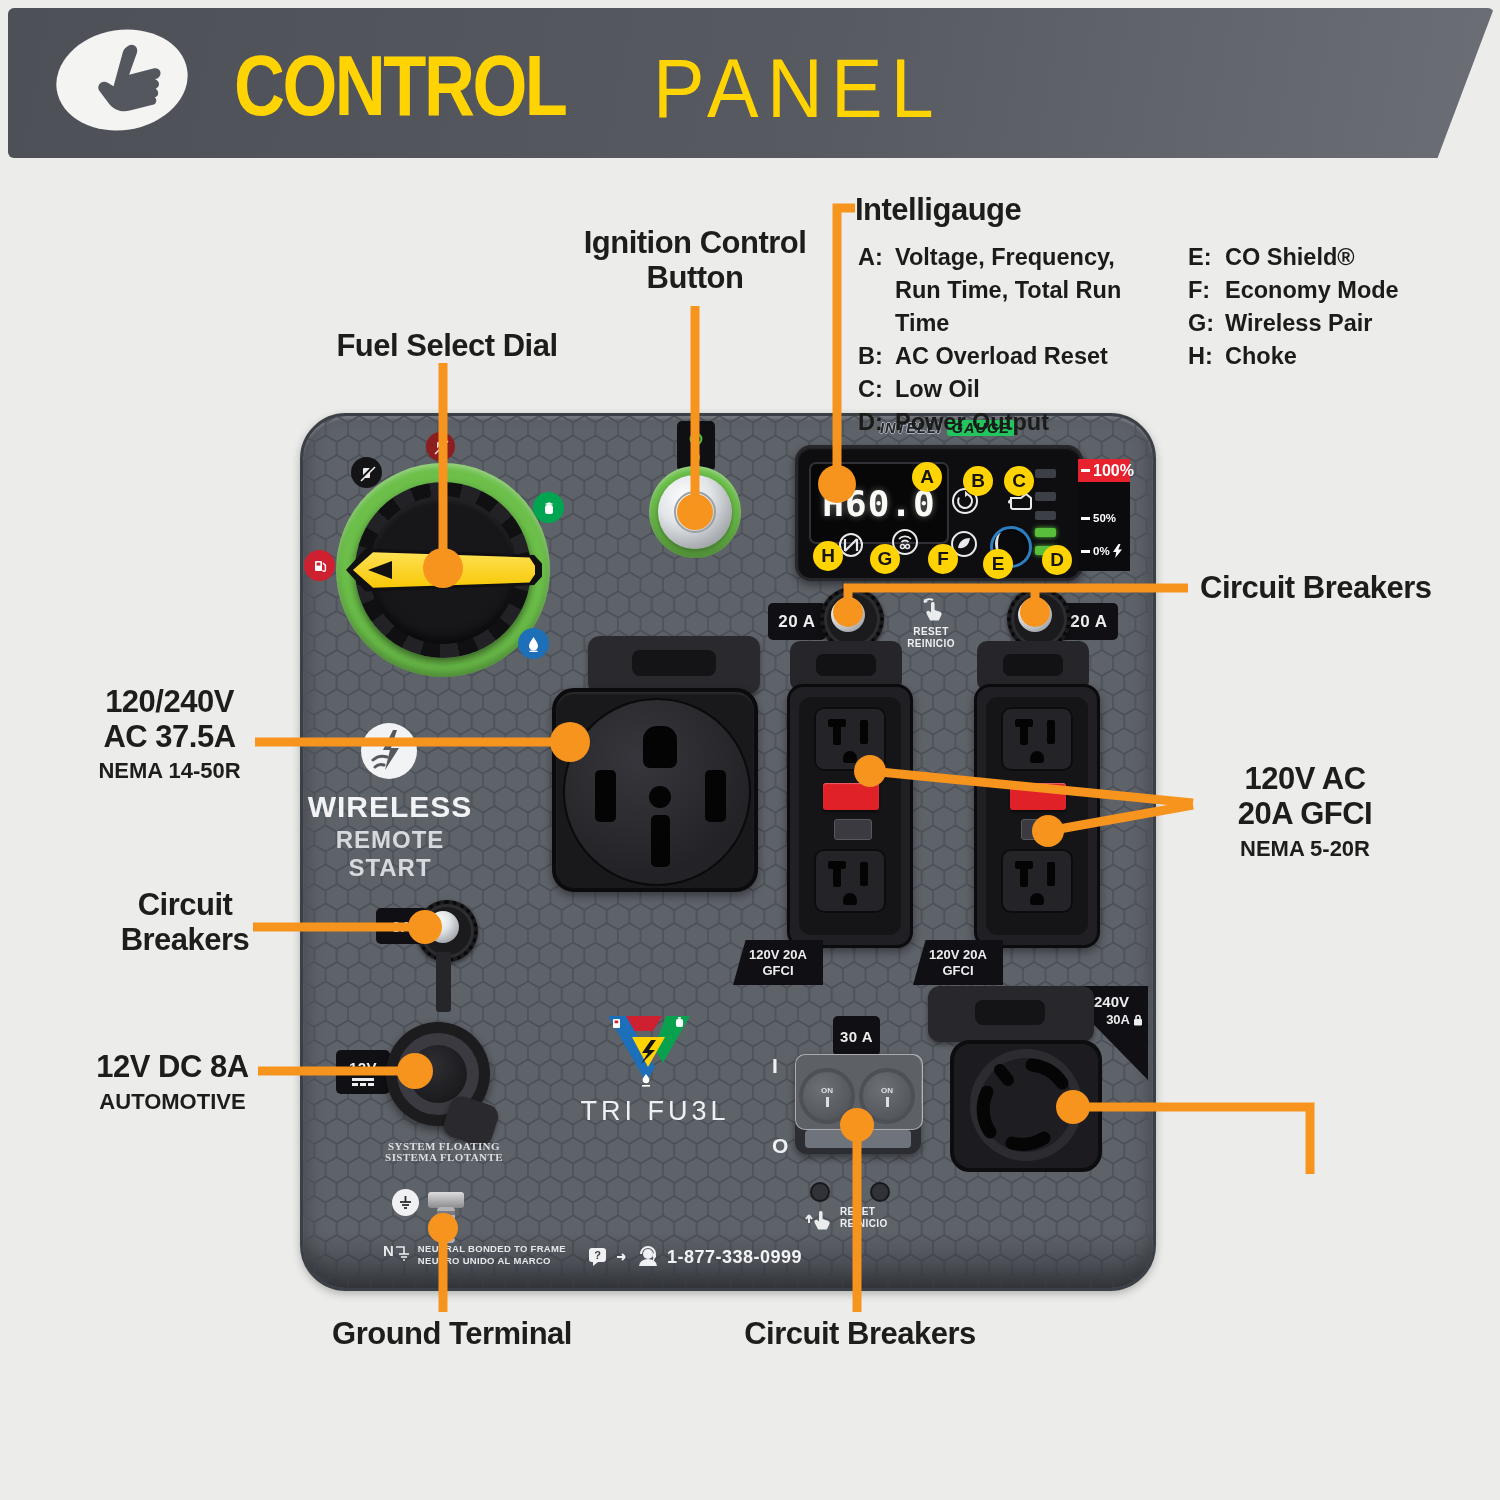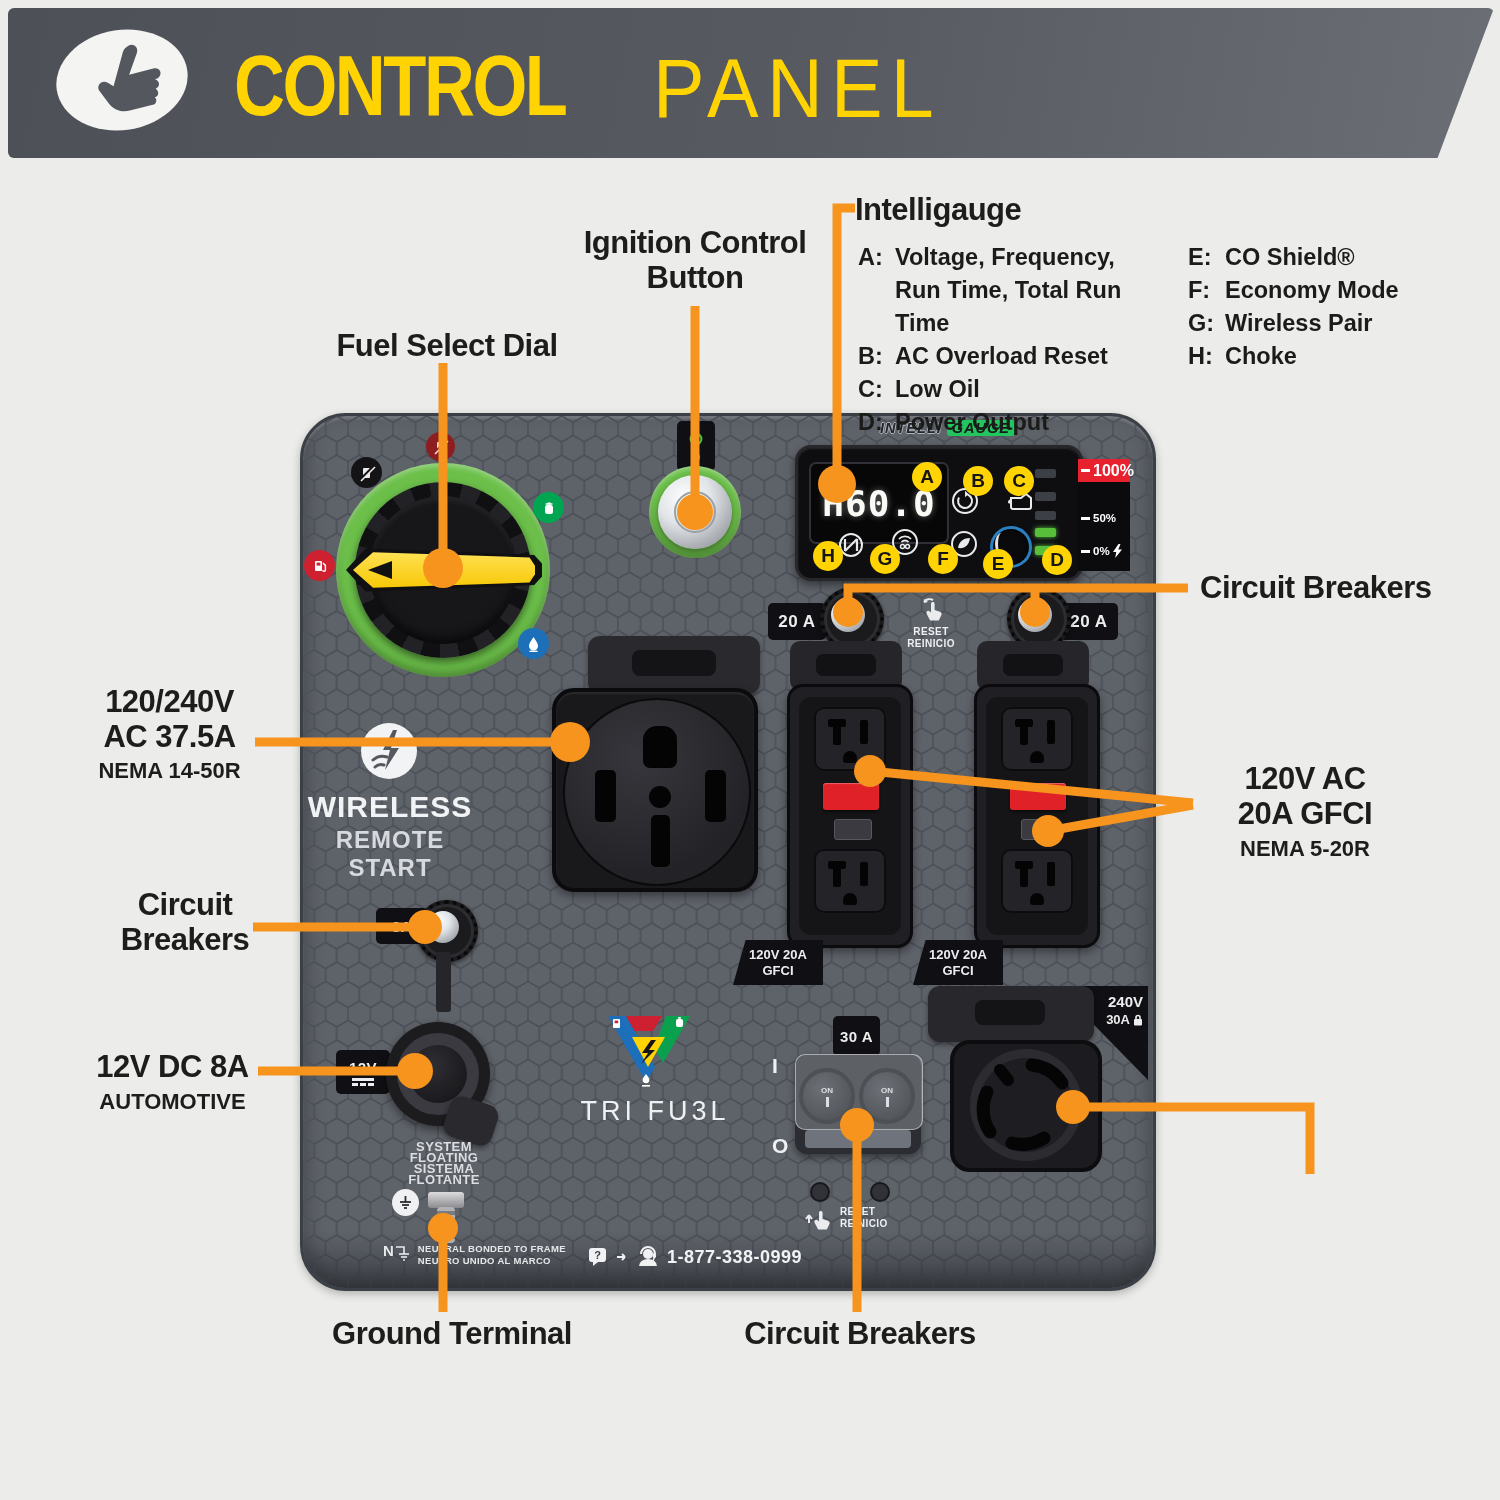--- a/index.html
+++ b/index.html
@@ -302,21 +302,21 @@
     <span>12V</span>
     <span style="display:block;width:22px;height:3px;background:#ecedef;"></span>
     <span style="display:block;width:22px;height:0;border-top:3px dashed #ecedef;"></span>
   </div>
   <div class="abs" style="left:386px;top:1022px;width:104px;height:104px;">
     <div class="abs" style="left:0;top:0;width:104px;height:104px;border-radius:50%;background:#1c1c1f;box-shadow:0 4px 8px rgba(0,0,0,.45);"></div>
     <div class="abs" style="left:11px;top:11px;width:82px;height:82px;border-radius:50%;background:#3a3a40;"></div>
     <div class="abs" style="left:23px;top:23px;width:58px;height:58px;border-radius:50%;background:radial-gradient(circle at 40% 35%,#2e2e33,#1a1a1d 75%);"></div>
   </div>
   <div class="abs" style="left:446px;top:1100px;width:50px;height:42px;background:#2a2a2e;border-radius:12px;transform:rotate(18deg);box-shadow:0 3px 5px rgba(0,0,0,.4);"></div>
-  <div class="abs ctr" style="left:382px;top:1141px;width:124px;color:#dcdee1;font-weight:700;font-size:13px;letter-spacing:.4px;line-height:11px;">
+  <div class="abs ctr" style="left:382px;top:1141px;width:124px;color:#dcdee1;font-weight:700;font-size:11px;letter-spacing:.4px;line-height:11px;font-family:Liberation Serif, serif;">
     <div>SYSTEM FLOATING</div>
     <div>SISTEMA FLOTANTE</div>
   </div>
 
   <div class="abs" style="left:392px;top:1189px;width:27px;height:27px;border-radius:50%;background:#f0f1f2;display:flex;align-items:center;justify-content:center;">
     <svg width="15" height="15" viewBox="0 0 15 15">
         <g stroke="#2a2c30" stroke-width="1.8">
           <line x1="7.5" y1="1" x2="7.5" y2="7"></line>
           <line x1="2" y1="7" x2="13" y2="7"></line>
           <line x1="4" y1="10" x2="11" y2="10"></line>
@@ -349,21 +349,21 @@
   <svg class="abs" style="left:804px;top:1205px;" width="30" height="28" viewBox="0 0 30 28">
     <path d="M5 24 v-8 M5 16 l-3 4 M5 16 l3 4" stroke="#e9ebed" stroke-width="2" fill="none" transform="translate(0,-6)"></path>
     <path d="M15 8 c0 -2.6 3.6 -2.6 3.6 0 v6 l5.4 1.8 c1.8 .7 2 2.2 1.2 3.8 l-2.4 5 h-8.6 l-3.6 -6.8 c-1 -2.4 1.6 -4 3.2 -2.4 l1.2 1.2z" fill="#e9ebed"></path>
   </svg>
   <div class="abs wtxt" style="left:840px;top:1206px;font-size:10px;line-height:12px;letter-spacing:.4px;">
     <div>RESET</div>
     <div>REINICIO</div>
   </div>
 
   <div class="abs" style="left:1056px;top:986px;width:92px;height:94px;background:#101014;clip-path:polygon(0 0,100% 0,100% 100%);">
-    <div style="position:absolute;right:5px;top:7px;color:#ecedef;font-weight:700;font-size:15px;">240V</div>
+    <div style="position:absolute;right:19px;top:7px;color:#ecedef;font-weight:700;font-size:15px;">240V</div>
     <div style="position:absolute;right:5px;top:26px;color:#ecedef;font-weight:700;font-size:13px;display:flex;align-items:center;gap:3px;">
       <span>30A</span>
       <svg width="10" height="12" viewBox="0 0 10 12">
           <rect x="1" y="5" width="8" height="6.5" rx="1" fill="#ecedef"></rect>
           <path d="M3 5 V3.5 a2 2 0 0 1 4 0 V5" stroke="#ecedef" stroke-width="1.6" fill="none"></path>
         </svg>
     </div>
   </div>
   <div class="abs" style="left:928px;top:986px;width:166px;height:56px;background:#28282c;border-radius:12px;box-shadow:0 3px 5px rgba(0,0,0,.4);">
     <div class="abs" style="left:47px;top:14px;width:70px;height:25px;background:#141416;border-radius:8px;"></div>

